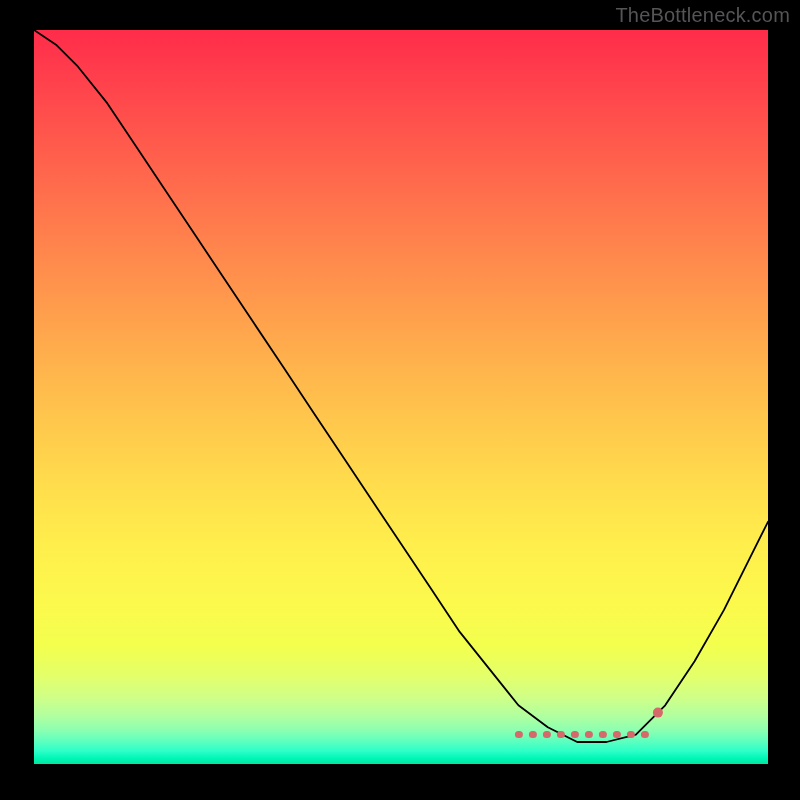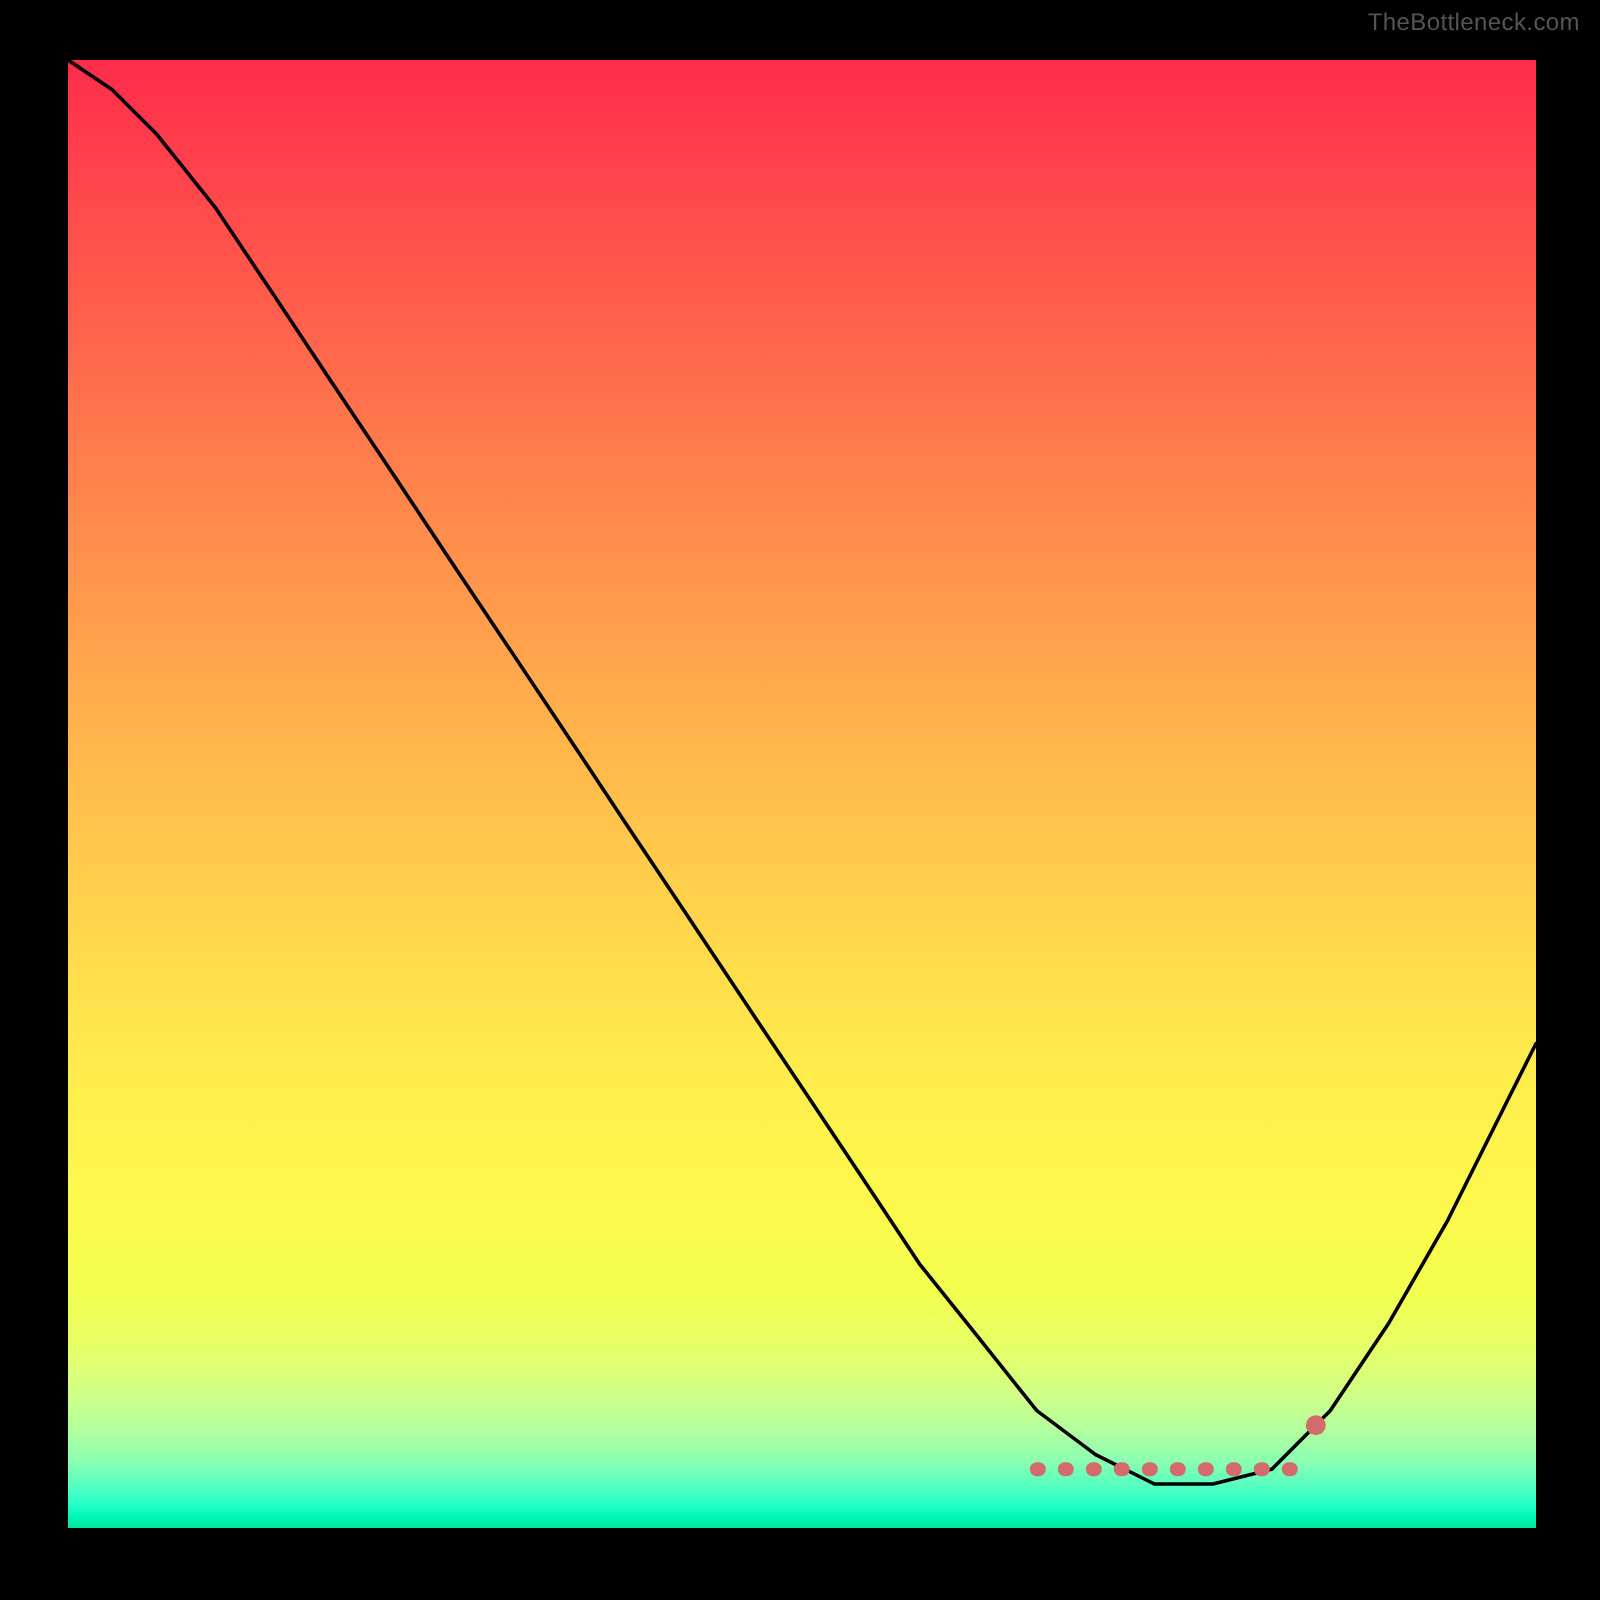--- a/index.html
+++ b/index.html
@@ -14,21 +14,21 @@
   .canvas {
     position: relative;
     width: 800px;
     height: 800px;
   }
   .watermark {
     position: absolute;
     top: 4px;
     right: 10px;
     color: #555;
-    font-size: 12px;
+    font-size: 20px;
     font-weight: 400;
     letter-spacing: 0.2px;
     user-select: none;
   }
   .plot-area {
     position: absolute;
     left: 34px;
     top: 30px;
     width: 734px;
     height: 734px;

